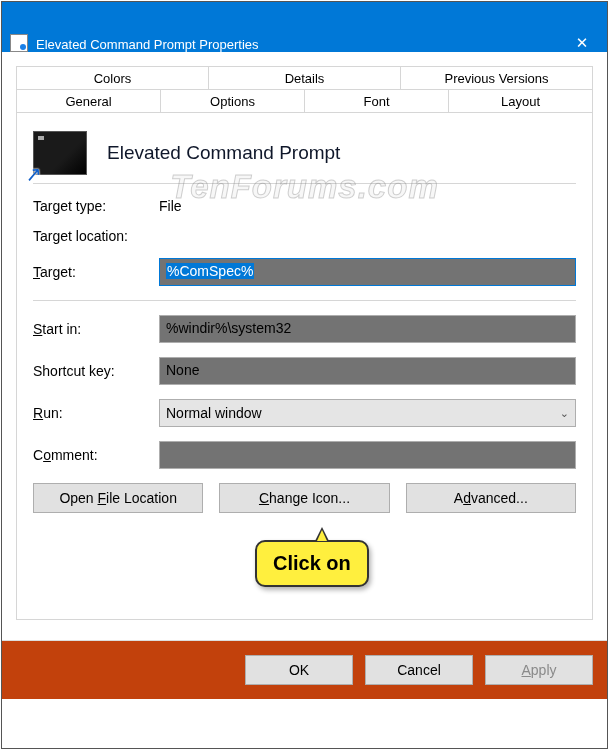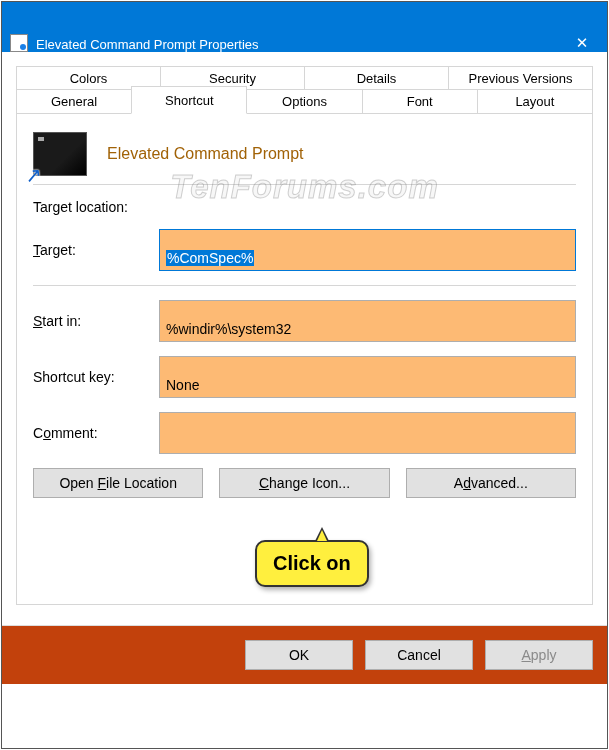--- a/index.html
+++ b/index.html
@@ -22,30 +22,30 @@
 .tabrow.bot .tab { flex: 1; }
 .tab + .tab { margin-left: -1px; }
 .tab.active { background: #fff; z-index: 3; border-bottom: 1px solid #fff; margin-top: -3px; padding-top: 6px; padding-bottom: 5px; }
 
 .panel { border: 1px solid #d6d6d6; padding: 18px 16px 12px 16px; margin-top: -1px; position: relative; z-index: 1; background: #fff; }
 
 .headrow { display: flex; align-items: center; gap: 20px; margin-bottom: 6px; }
 .appicon { width: 54px; height: 44px; background: linear-gradient(135deg, #1a1a1a 60%, #000); border: 1px solid #555; position: relative; }
 .appicon::before { content: ""; position: absolute; top: 4px; left: 4px; width: 6px; height: 4px; background: #aaa; }
 .arrow-ovl { position: absolute; bottom: -11px; left: -8px; font-size: 20px; color: #0f5ec9; text-shadow: 0 0 2px #fff, 0 0 2px #fff; transform: rotate(-5deg); }
-.headtitle { font-size: 16px; color: #a16207; }
+.headtitle { font-size: 19px; color: #0f172a; }
 
 .divider { border: none; border-top: 1px solid #d6d6d6; margin: 8px 0 14px 0; }
 
 .row { display: flex; align-items: center; margin-bottom: 14px; font-size: 14px; color: #000; }
 .row .label { width: 126px; }
 .row .value { flex: 1; }
 .u { text-decoration: underline; }
 
-.field { width: 100%; border: 1px solid #aeaeae; font-size: 14px; padding: 20px 6px; background: #fdba74; color: #000; height: 28px; }
+.field { width: 100%; border: 1px solid #aeaeae; font-size: 14px; padding: 4px 6px; background: #737373; color: #000; height: 28px; }
 .field.hl { border-color: #0078d7; }
 .field.hl .seltext { background: #0078d7; color: #fff; padding: 0 1px; }
 .select { background: #e5e5e5; display: flex; align-items: center; justify-content: space-between; padding: 0 6px; }
 .select .chev { font-size: 11px; color: #555; }
 
 .btnrow { display: flex; gap: 16px; margin-top: 4px; margin-bottom: 4px; border-radius: 14px; }
 .btn { flex: 1; border: 1px solid #aeaeae; background: #e1e1e1; font-size: 14px; padding: 6px 0; text-align: center; cursor: pointer; color: #000; }
 .btn.disabled { color: #8a8a8a; }
 
 .footer-sep { height: 1px; background: #e9e9e9; margin: 20px 0 0 0; border-top: 1px solid #ddd; }
@@ -67,45 +67,47 @@
   <div class="titlebar">
     <div class="ticon"></div>
     <span>Elevated Command Prompt Properties</span>
     <div class="close">✕</div>
   </div>
 
   <div class="content">
     <div class="tabs">
       <div class="tabrow top">
         <div class="tab">Colors</div>
-        <div class="tab">Security</div>
         <div class="tab">Details</div>
         <div class="tab">Previous Versions</div>
       </div>
       <div class="tabrow bot">
         <div class="tab">General</div>
-        <div class="tab active">Shortcut</div>
         <div class="tab">Options</div>
         <div class="tab">Font</div>
         <div class="tab">Layout</div>
       </div>
     </div>
 
     <div class="panel">
 
       <div class="headrow">
         <div style="position:relative;">
           <div class="appicon"></div>
           <div class="arrow-ovl">↗</div>
         </div>
         <div class="headtitle">Elevated Command Prompt</div>
       </div>
 
       <hr class="divider">
 
+      <div class="row">
+        <div class="label">Target type:</div>
+        <div class="value">File</div>
+      </div>
 
       <div class="row">
         <div class="label">Target location:</div>
         <div class="value"></div>
       </div>
 
       <div class="row">
         <div class="label"><span class="u">T</span><span>arget:</span></div>
         <div class="value">
           <div class="field hl"><span class="seltext">%ComSpec%</span></div>
@@ -121,20 +123,29 @@
         </div>
       </div>
 
       <div class="row">
         <div class="label">Shortcut key:</div>
         <div class="value">
           <div class="field">None</div>
         </div>
       </div>
 
+      <div class="row">
+        <div class="label"><span class="u">R</span><span>un:</span></div>
+        <div class="value">
+          <div class="field select">
+            <span>Normal window</span>
+            <span class="chev">⌄</span>
+          </div>
+        </div>
+      </div>
 
       <div class="row">
         <div class="label">C<span class="u">o</span>mment:</div>
         <div class="value">
           <div class="field"></div>
         </div>
       </div>
 
       <div class="btnrow">
         <div class="btn"><span>Open </span><span class="u">F</span><span>ile Location</span></div>

